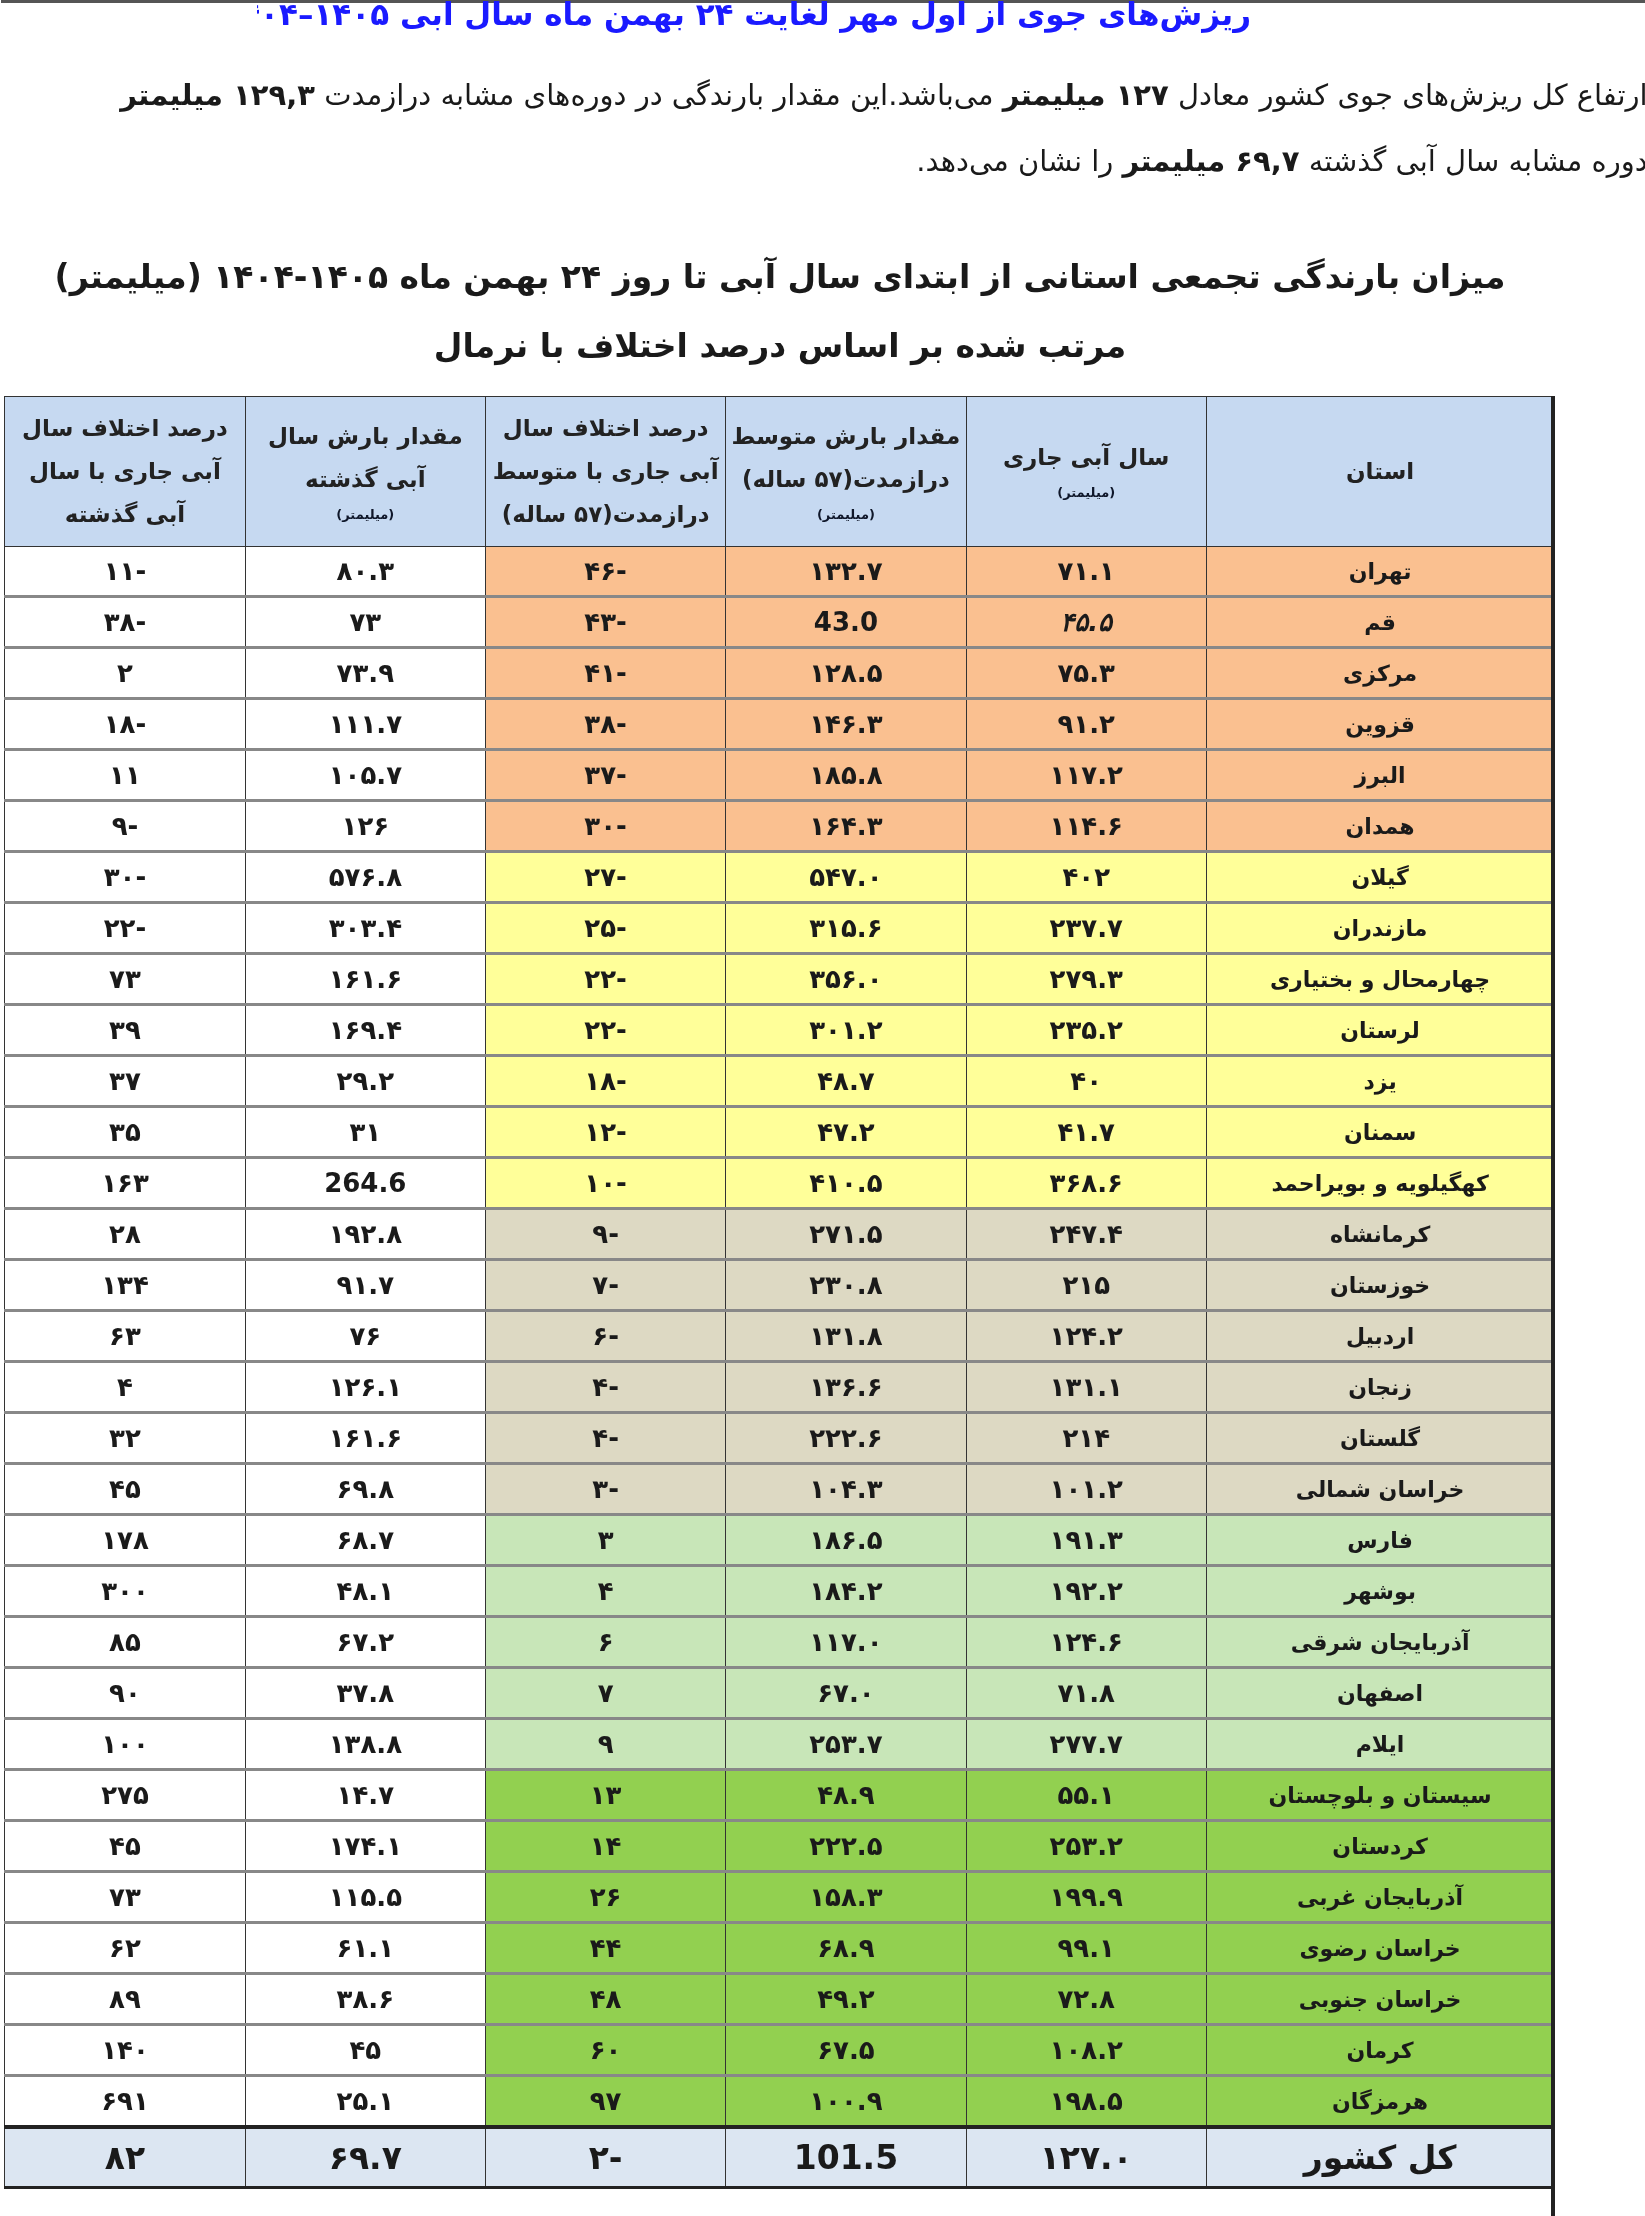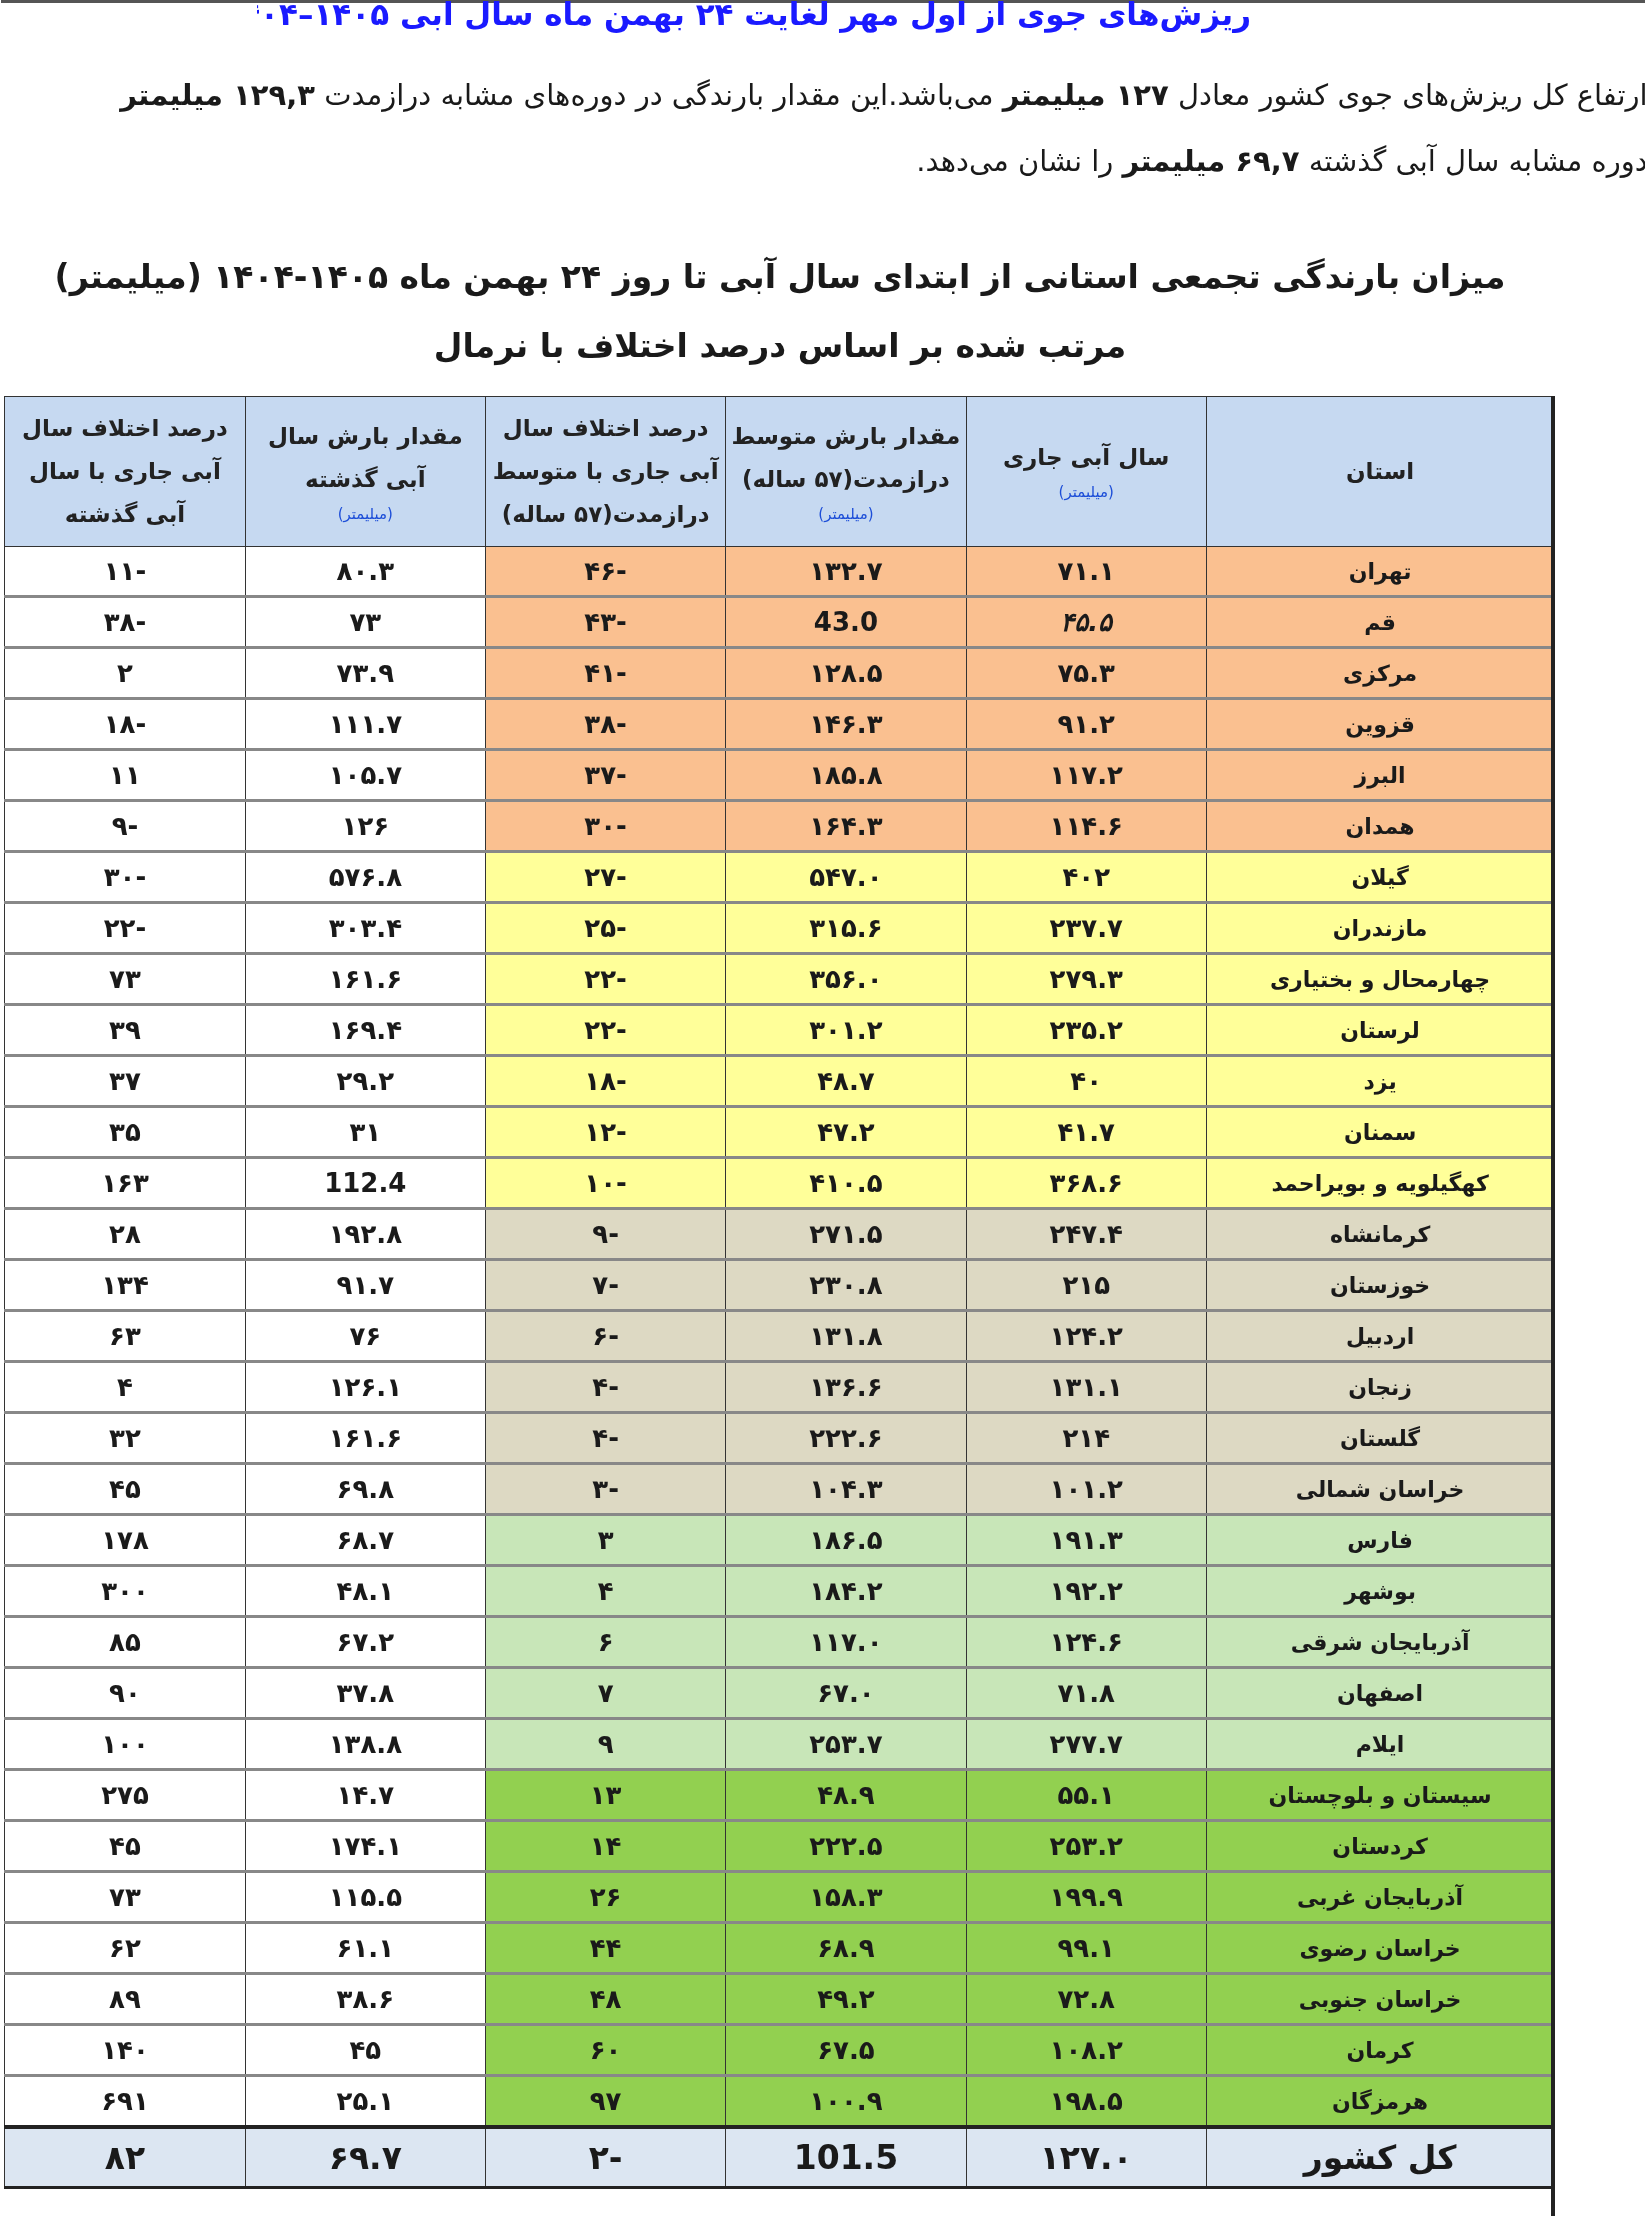--- a/index.html
+++ b/index.html
@@ -14,21 +14,21 @@
   .para b { font-weight:bold; }
   .para1 { top:69px; right:-1.7px; }
   .para2 { top:135px; right:-1.7px; }
   .tbl-title { position:absolute; left:0; width:1560px; text-align:center; font-weight:bold; font-size:33px; white-space:nowrap; }
   .tbl-title1 { top:257px; }
   .tbl-title2 { top:326px; }
 
   table.rain { position:absolute; left:4.3px; top:396px; width:1550px; border-collapse:collapse; table-layout:fixed; direction:rtl; }
   table.rain td, table.rain th { border:1.7px solid #333; text-align:center; padding:0; font-size:26px; font-weight:bold; }
   table.rain th { background:#c6d9f1; height:149px; font-weight:bold; font-size:23px; line-height:43px; color:#222; }
-  table.rain th .unit { display:block; font-size:15px; font-weight:normal; line-height:27.4px; color:#1d4ed8; }
+  table.rain th .unit { display:block; font-size:13px; font-weight:bold; line-height:27.4px; color:#0f172a; }
   table.rain tr.row td { height:48px; border-bottom:3.4px solid #888; }
   table.rain td.prov { font-size:22px; }
   table.rain tr.total td { height:57px; background:#dce6f2; font-size:33px; border-top:4.3px solid #222; border-bottom:3.4px solid #222; }
   table.rain td.white { background:#ffffff; }
   .outer-right { position:absolute; left:1551px; top:396px; width:4.3px; height:1820px; background:#222; }
 </style>
 </head>
 <body>
 
 <div class="topbar"></div>
@@ -155,21 +155,21 @@
         <td style="background: rgb(255, 255, 153);">۴۷.۲</td>
         <td style="background: rgb(255, 255, 153);">-۱۲</td>
         <td class="white">۳۱</td>
         <td class="white">۳۵</td>
       </tr>
       <tr class="row">
         <td class="prov" style="background: rgb(255, 255, 153);">کهگیلویه و بویراحمد</td>
         <td style="background: rgb(255, 255, 153);">۳۶۸.۶</td>
         <td style="background: rgb(255, 255, 153);">۴۱۰.۵</td>
         <td style="background: rgb(255, 255, 153);">-۱۰</td>
-        <td class="white">112.4</td>
+        <td class="white">264.6</td>
         <td class="white">۱۶۳</td>
       </tr>
       <tr class="row">
         <td class="prov" style="background: rgb(221, 217, 195);">کرمانشاه</td>
         <td style="background: rgb(221, 217, 195);">۲۴۷.۴</td>
         <td style="background: rgb(221, 217, 195);">۲۷۱.۵</td>
         <td style="background: rgb(221, 217, 195);">-۹</td>
         <td class="white">۱۹۲.۸</td>
         <td class="white">۲۸</td>
       </tr>

